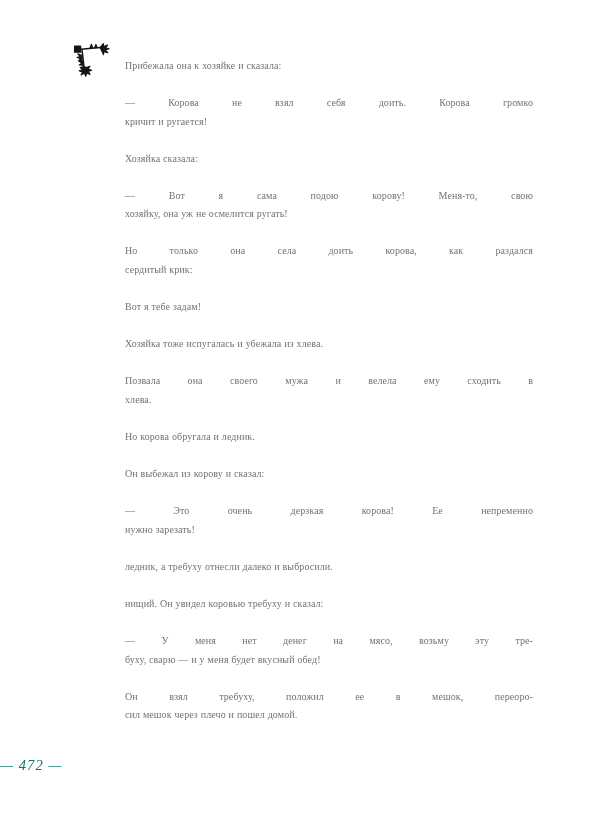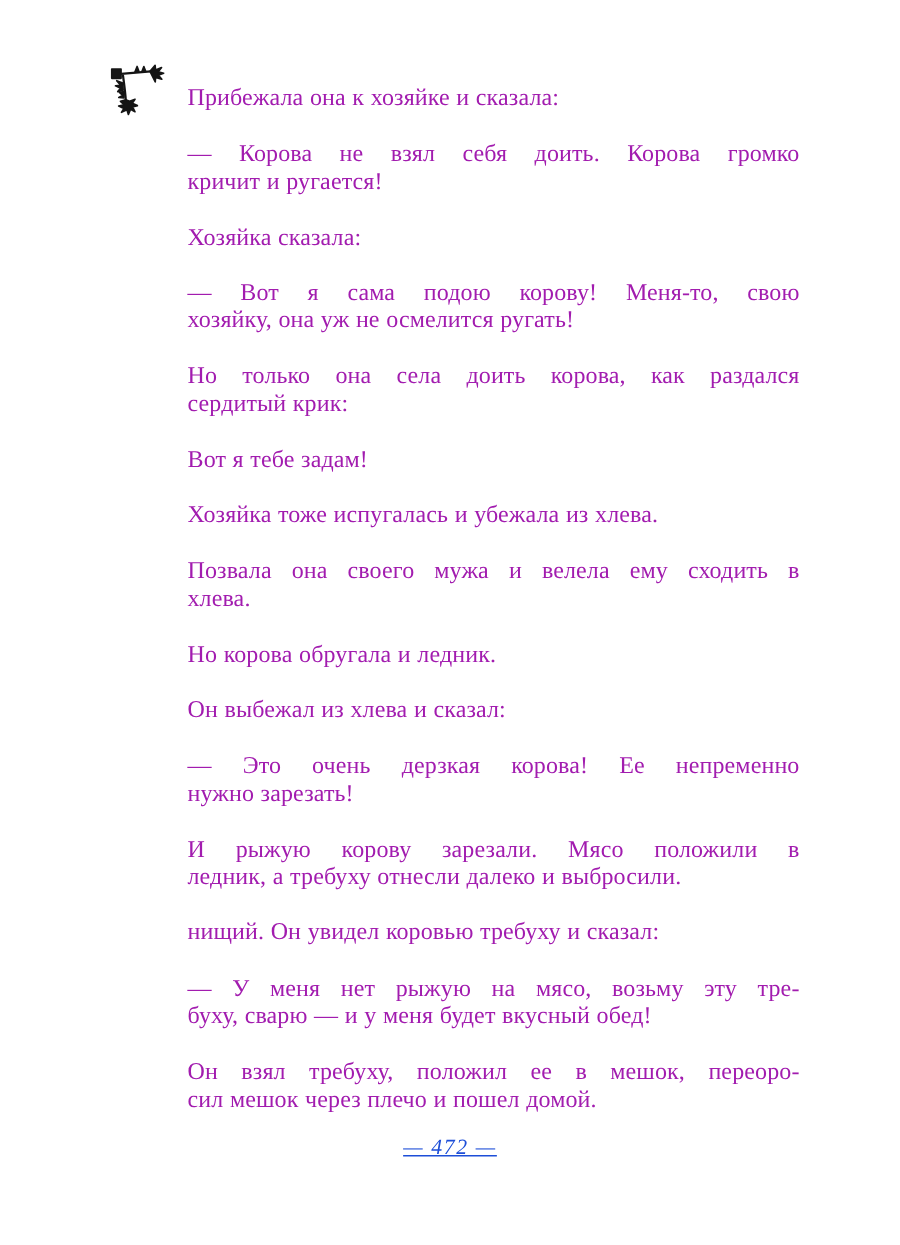--- a/index.html
+++ b/index.html
@@ -37,27 +37,27 @@
   
   .text-column {
     position: absolute;
     left: 99px;
     top: 57px;
     width: 434px;
   }
 
   .para {
     margin: 0;
-    font-size: 16px;
+    font-size: 10px;
     line-height: 18.55px;
     text-align: justify;
     text-indent: 26px;
     letter-spacing: 0.08px;
     word-spacing: 0.3px;
-    color: #a21caf;
+    color: #737373;
   }
   
   .para::after {
     content: "";
     display: inline-block;
     width: 100%;
   }
 
   
   .para .ln {
@@ -69,26 +69,25 @@
   .para .ln.last {
     text-align-last: left;
   }
 
   
   .folio {
     position: absolute;
     left: 0;
     right: 0;
     top: 757px;
-    text-align: center;
+    text-align: left;
     font-style: italic;
     font-size: 14.5px;
     letter-spacing: 1.1px;
-    color: #1d4ed8;
-    text-decoration: underline;
+    color: #0f766e;
   }
 </style>
 </head>
 <body>
 
 <div class="page-sheet">
 
   <div class="ornament">
     <svg viewBox="0 0 46 46" xmlns="http://www.w3.org/2000/svg" aria-hidden="true">
       <g fill="#151515" stroke="#151515" stroke-width="1.1" stroke-linecap="round" stroke-linejoin="round">
@@ -149,39 +148,38 @@
       <span class="ln">Позвала она своего мужа и велела ему сходить в</span>
       <span class="ln last">хлева.</span>
     </p>
 
 
     <p class="para">
       <span class="ln last">Но корова обругала и ледник.</span>
     </p>
 
     <p class="para">
-      <span class="ln last">Он выбежал из хлева и сказал:</span>
+      <span class="ln last">Он выбежал из корову и сказал:</span>
     </p>
 
     <p class="para">
       <span class="ln">— Это очень дерзкая корова! Ее непременно</span>
       <span class="ln last">нужно зарезать!</span>
     </p>
 
     <p class="para">
-      <span class="ln">И рыжую корову зарезали. Мясо положили в</span>
       <span class="ln last">ледник, а требуху отнесли далеко и выбросили.</span>
     </p>
 
     <p class="para">
       <span class="ln last">нищий. Он увидел коровью требуху и сказал:</span>
     </p>
 
     <p class="para">
-      <span class="ln">— У меня нет рыжую на мясо, возьму эту тре-</span>
+      <span class="ln">— У меня нет денег на мясо, возьму эту тре-</span>
       <span class="ln last">буху, сварю — и у меня будет вкусный обед!</span>
     </p>
 
     <p class="para">
       <span class="ln">Он взял требуху, положил ее в мешок, переоро-</span>
       <span class="ln last">сил мешок через плечо и пошел домой.</span>
     </p>
 
   </div>
 

